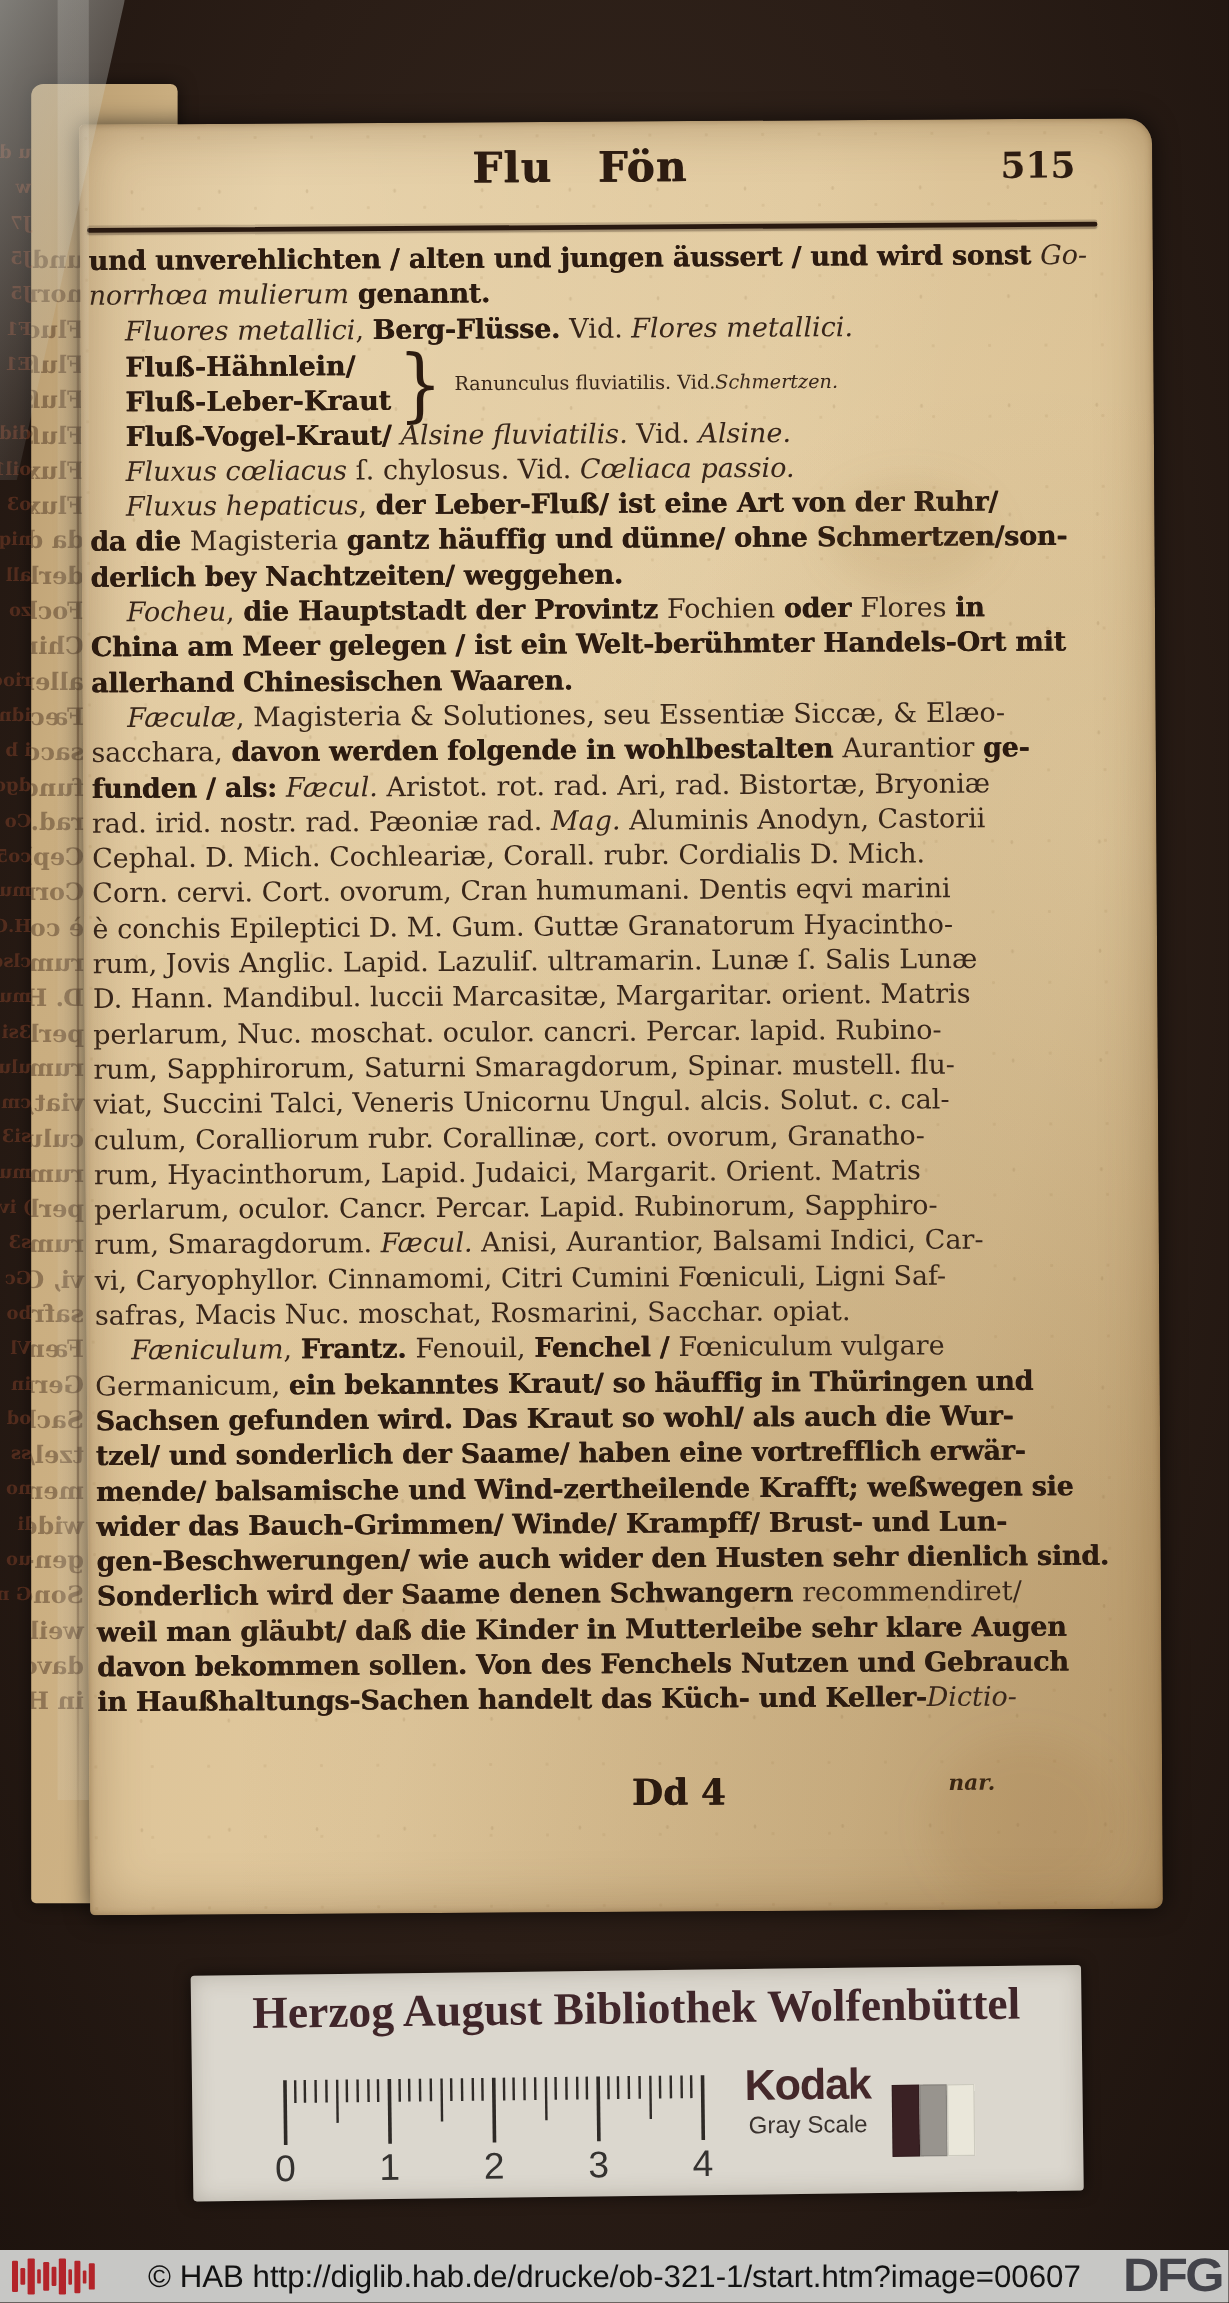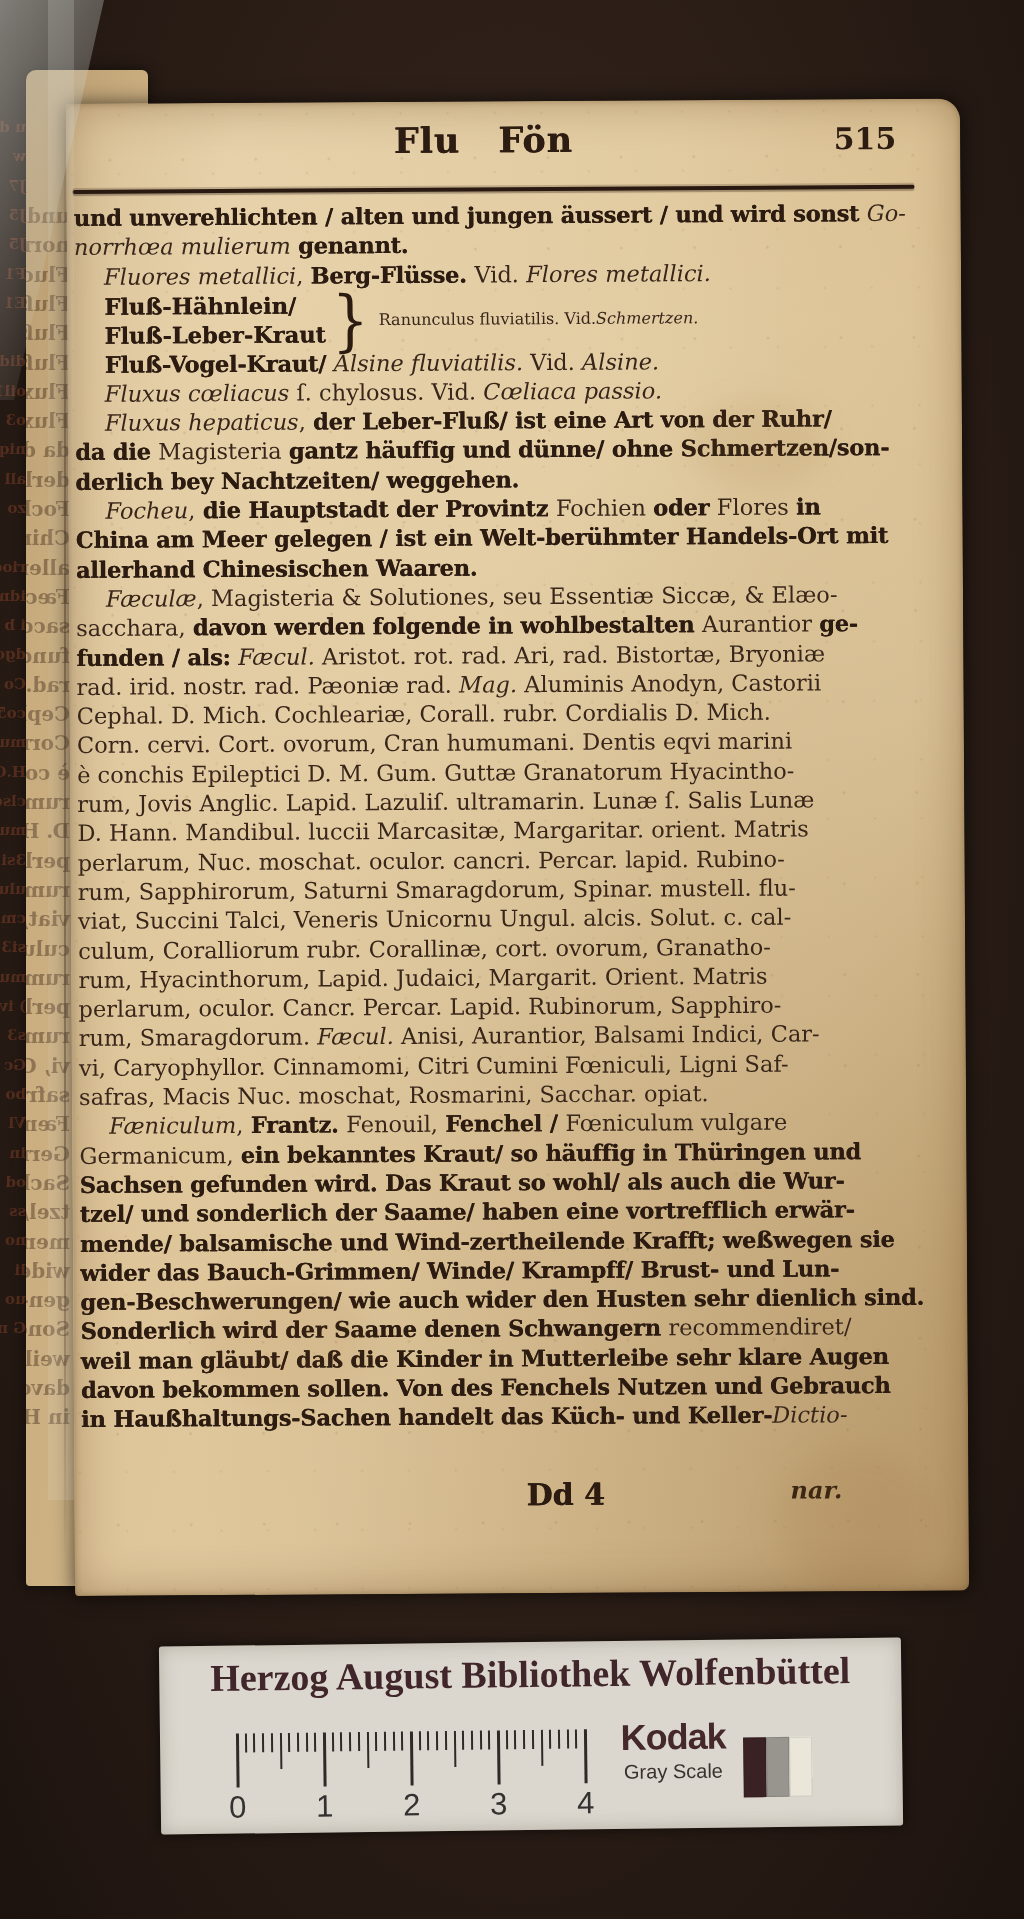--- a/index.html
+++ b/index.html
@@ -53,21 +53,21 @@
   .ln{position:absolute;left:0;white-space:nowrap;height:30px;font-size:22.5px;line-height:28px;}
   .ln.ind{padding-left:30px;}
   .seg-g{font-weight:bold;color:#2c1b10;letter-spacing:-0.2px;text-shadow:.35px 0 currentColor;}
   .seg-r{color:#38261a;}
   .seg-i{font-style:italic;color:#38261a;}
   .bracewrap{position:absolute;left:0;display:flex;align-items:center;height:60px;padding-left:30px;}
   .bracecol div{font-weight:bold;color:#2c1b10;font-size:22.5px;line-height:29px;text-shadow:.35px 0 currentColor;white-space:nowrap;}
   .bracechar{font-size:58px;color:#2c1b10;margin:0 10px 0 6px;transform:scaleY(1.15);}
   .sigline{position:absolute;left:0;top:1376px;width:100%;height:36px;}
   .sig{position:absolute;left:452px;font-size:30px;font-weight:bold;color:#2c1b10;text-shadow:.4px 0 currentColor;}
-  .catch{position:absolute;left:716px;font-size:24px;font-style:italic;font-weight:bold;color:#33210f;}
+  .catch{position:absolute;left:716px;font-size:18px;font-style:italic;font-weight:bold;color:#33210f;}
   .stain{position:absolute;border-radius:50%;filter:blur(14px);pointer-events:none;}
   
   .card{position:absolute;left:160px;top:1642px;width:742px;height:188px;background:#dbd7ce;
     transform:rotate(-0.7deg);border-radius:3px;
     box-shadow:inset 0 0 18px rgba(70,60,45,.25), 0 0 12px rgba(0,0,0,.6);
     font-family:"Liberation Sans", sans-serif;}
   .cardtitle{position:absolute;left:0;top:10px;width:100%;text-align:center;
     font-family:"Liberation Serif", serif;font-weight:bold;font-size:38px;color:#40262a;letter-spacing:0px;}
   .ruler{position:absolute;left:76px;top:88px;width:360px;height:92px;}
   .tick{position:absolute;top:0;background:#2e2a27;width:2px;}
@@ -308,14 +308,31 @@
       <div class="kodak">Kodak</div>
       <div class="grayscale">Gray Scale</div>
     </div>
     <div class="patches" id="patches">
         <div class="patch" style="background: rgb(58, 33, 36); box-shadow: rgba(0, 0, 0, 0.12) 0px 0px 0px 1px inset;"></div>
         <div class="patch" style="background: rgb(152, 148, 142); box-shadow: rgba(0, 0, 0, 0.12) 0px 0px 0px 1px inset;"></div>
         <div class="patch" style="background: rgb(234, 231, 218); box-shadow: rgba(0, 0, 0, 0.12) 0px 0px 0px 1px inset;"></div>
       </div>
   </div>
 
+  <div class="footer">
+    <div class="hablogo" id="habLogo">
+        <div class="habbar" style="width: 5px; height: 26px; background: rgb(179, 36, 42);"></div>
+        <div class="habbar" style="width: 4px; height: 14px; background: rgb(179, 36, 42);"></div>
+        <div class="habbar" style="width: 6px; height: 30px; background: rgb(179, 36, 42);"></div>
+        <div class="habbar" style="width: 3px; height: 12px; background: rgb(179, 36, 42);"></div>
+        <div class="habbar" style="width: 5px; height: 24px; background: rgb(179, 36, 42);"></div>
+        <div class="habbar" style="width: 4px; height: 16px; background: rgb(179, 36, 42);"></div>
+        <div class="habbar" style="width: 6px; height: 30px; background: rgb(179, 36, 42);"></div>
+        <div class="habbar" style="width: 3px; height: 13px; background: rgb(179, 36, 42);"></div>
+        <div class="habbar" style="width: 5px; height: 27px; background: rgb(179, 36, 42);"></div>
+        <div class="habbar" style="width: 3px; height: 11px; background: rgb(179, 36, 42);"></div>
+        <div class="habbar" style="width: 5px; height: 22px; background: rgb(179, 36, 42);"></div>
+      </div>
+    <div class="copyright">© HAB http://diglib.hab.de/drucke/ob-321-1/start.htm?image=00607</div>
+    <div class="dfg">DFG</div>
+  </div>
 
 </div>
 
 </body></html>

